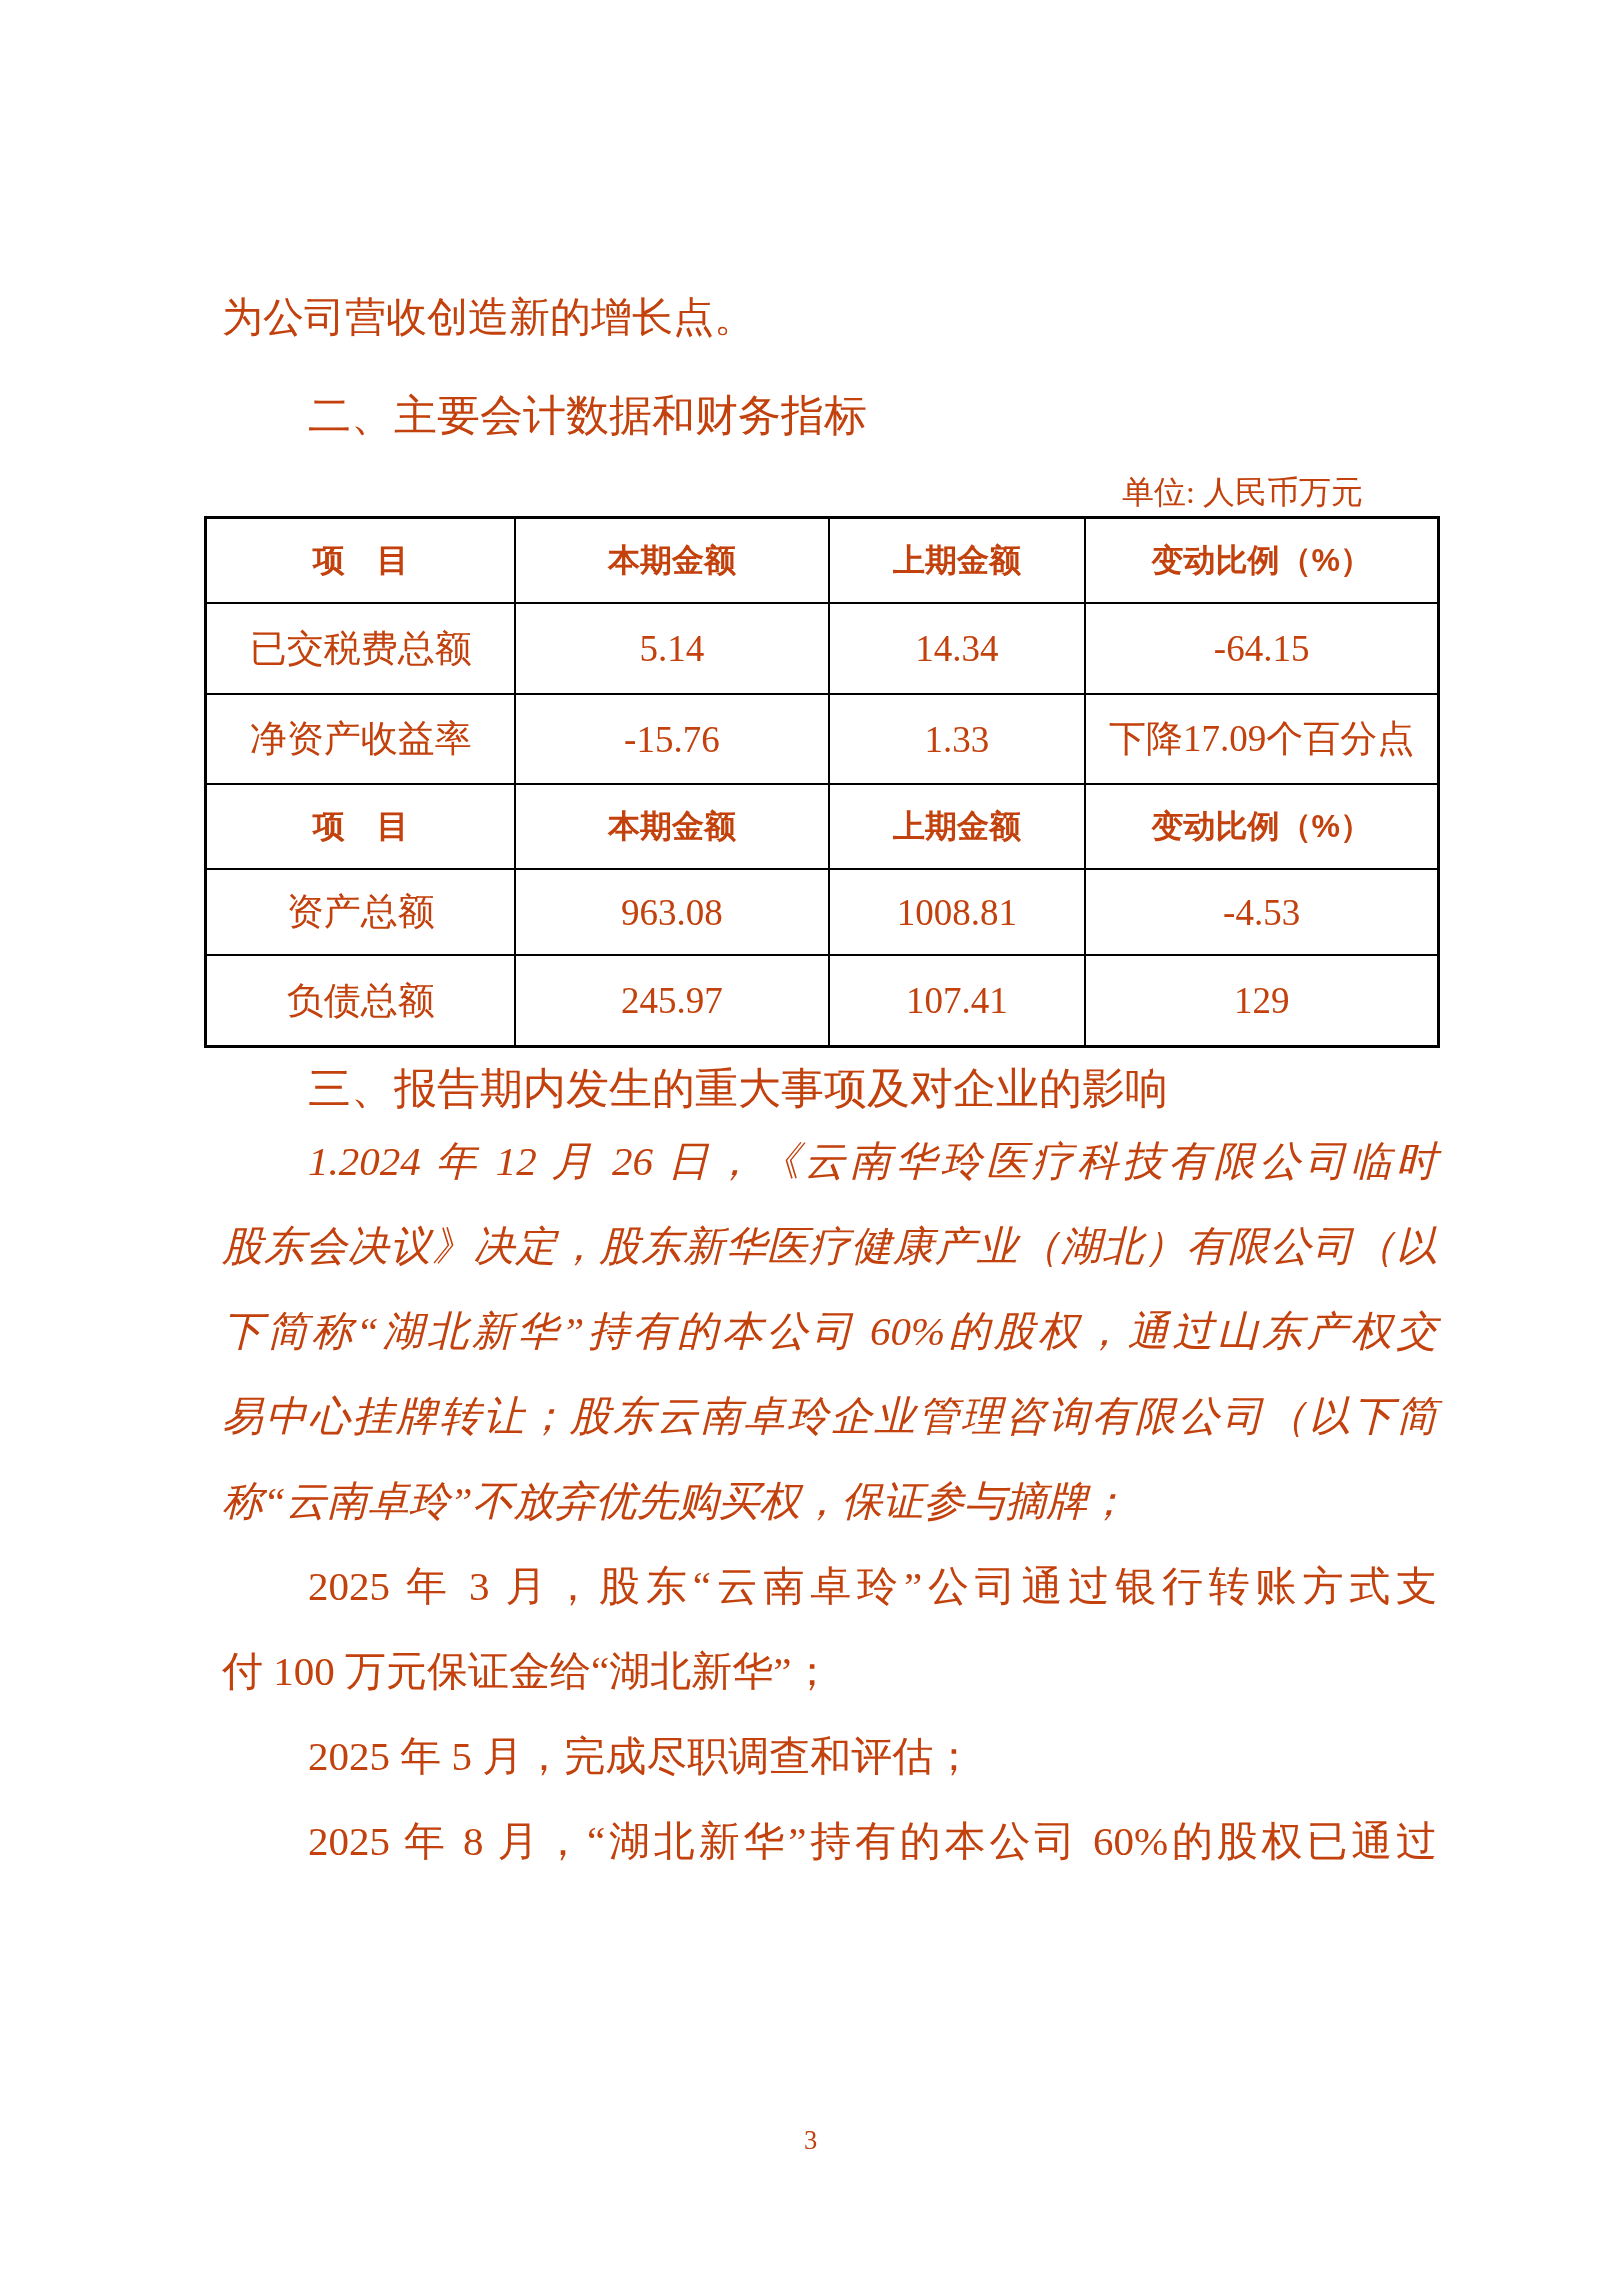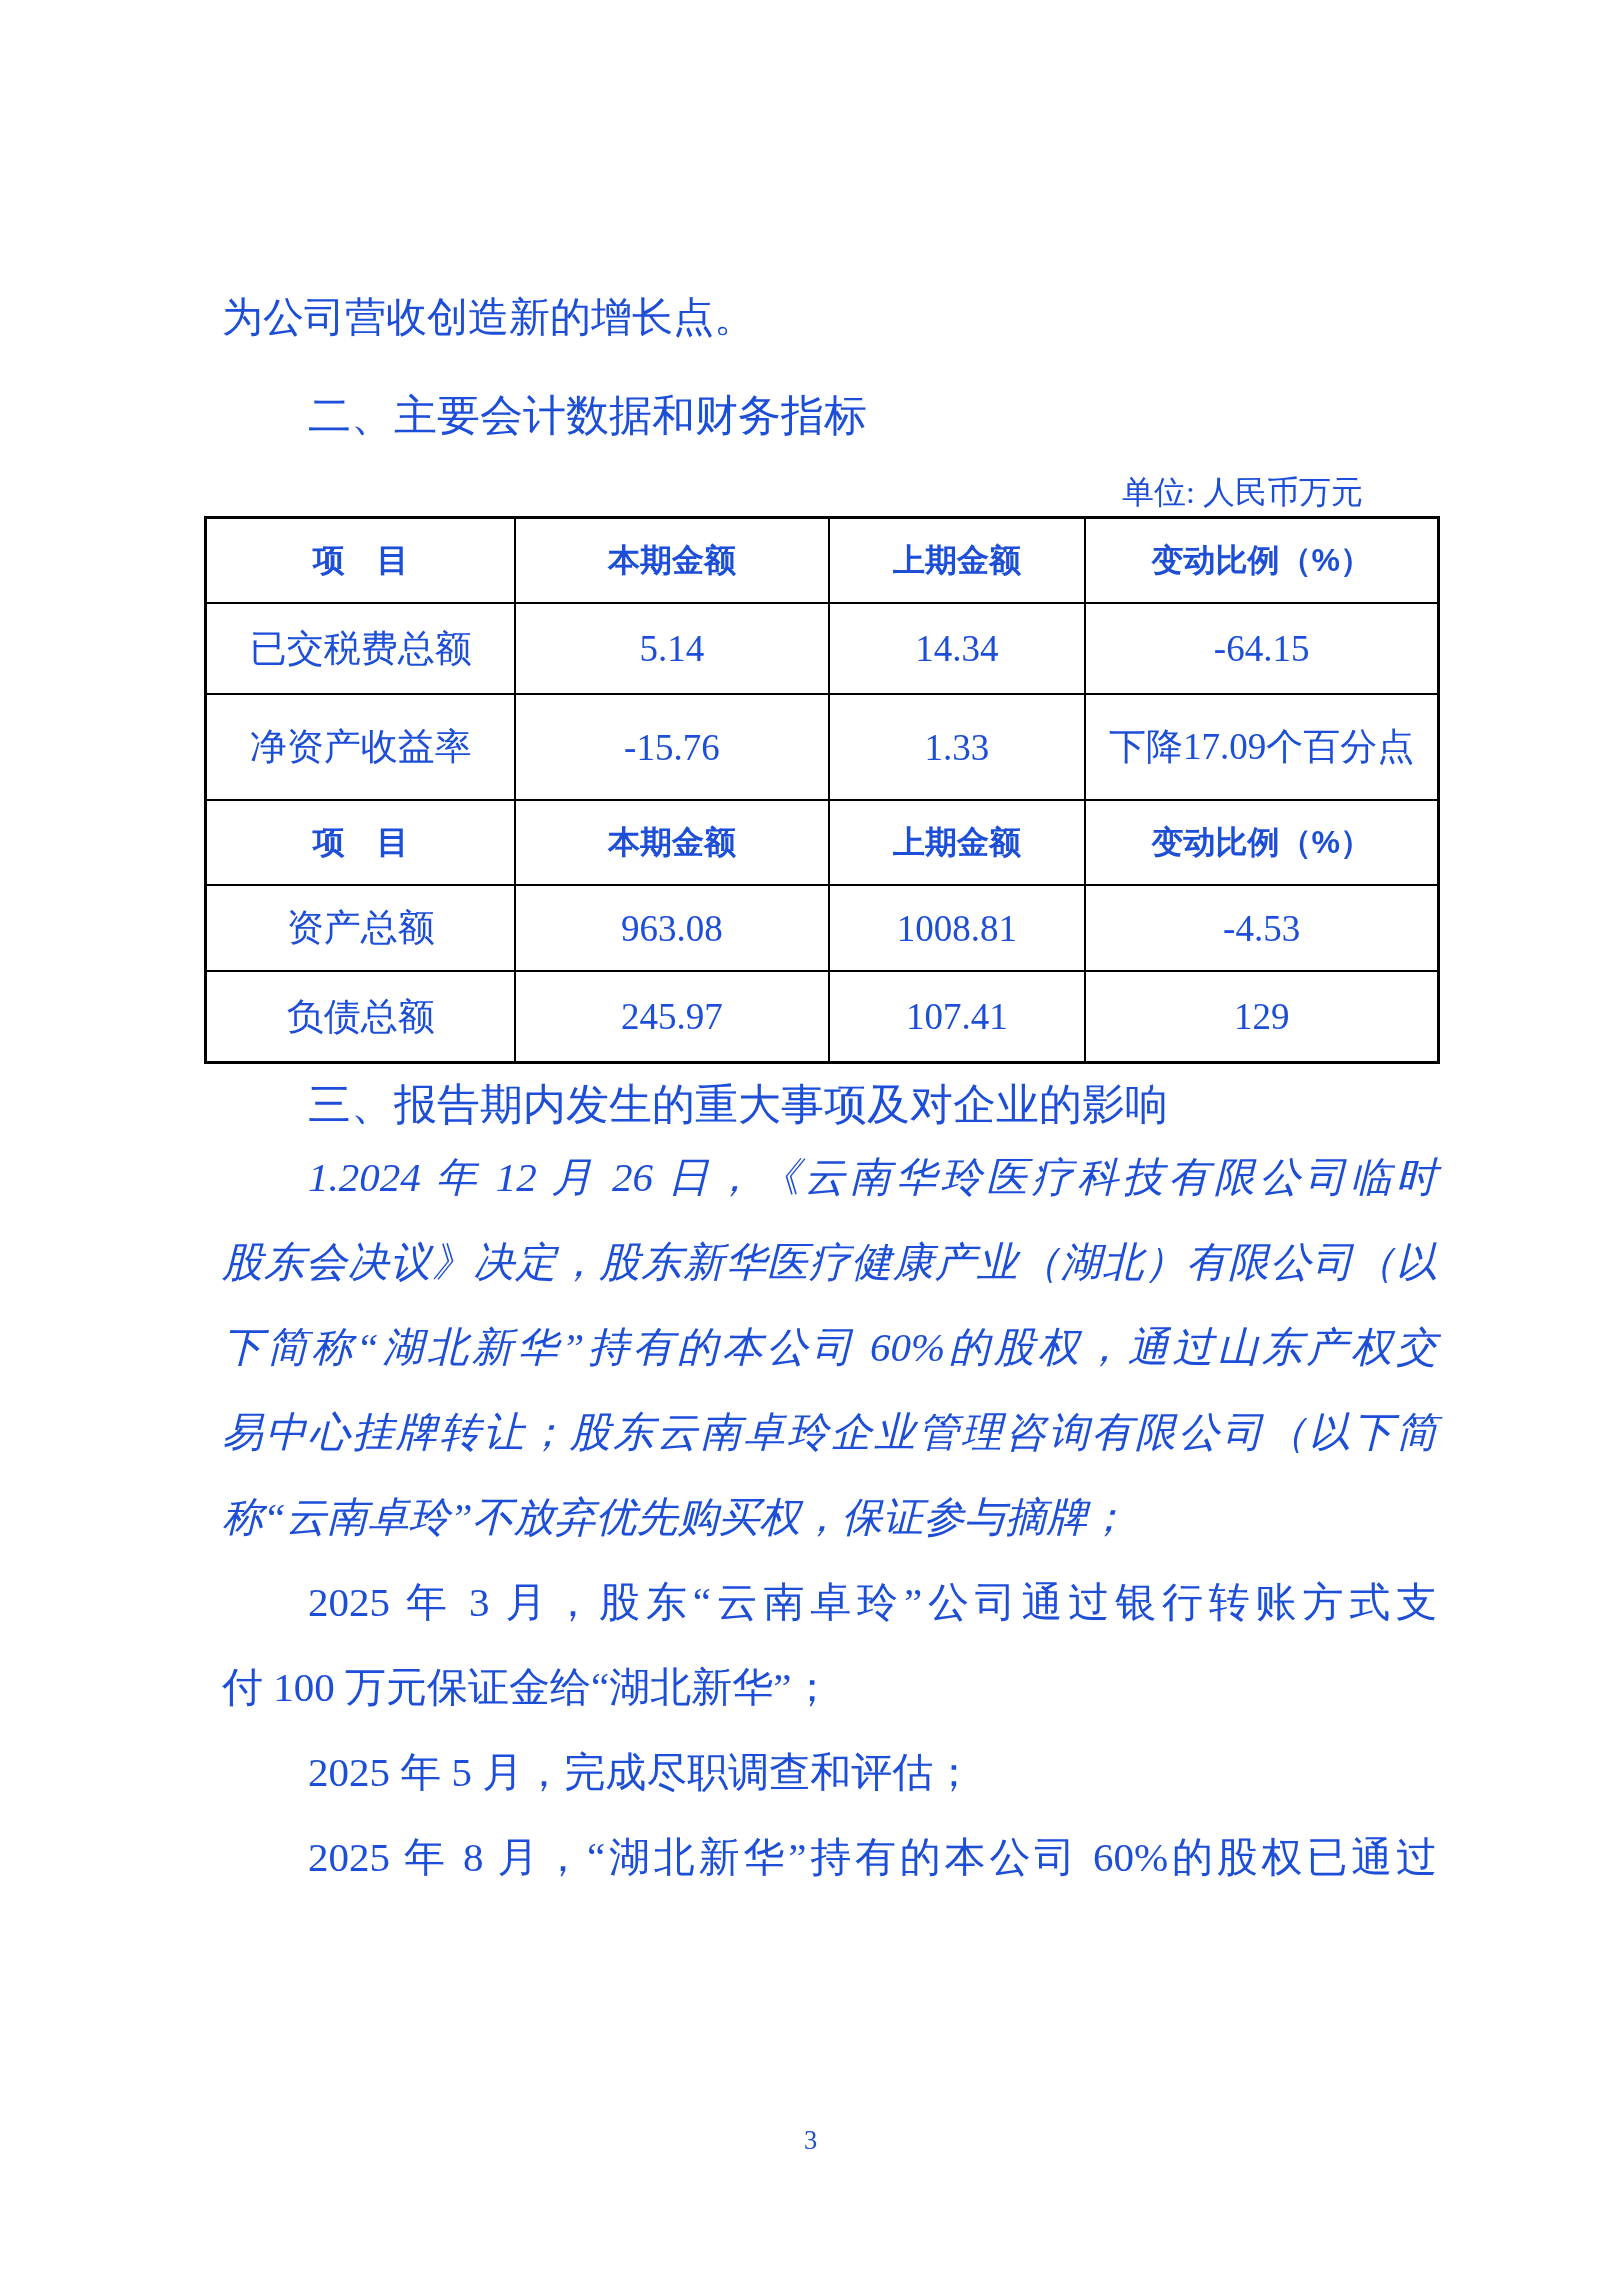--- a/index.html
+++ b/index.html
@@ -1,20 +1,20 @@
 <!DOCTYPE html>
 <html><head>
 <meta charset="utf-8">
 <style>
   html,body{margin:0;padding:0;background:#888;}
   .page{
     position:relative;
     width:1621px;height:2293px;
     background:#ffffff;
-    color:#1d4ed8;
+    color:#c2410c;
     font-family:"Liberation Serif","DejaVu Serif",serif;
     overflow:hidden;
     margin:0 auto;
   }
   .content{
     position:absolute;
     left:222px;top:0;
     width:1215px;
     padding-top:290px;
   }
@@ -112,21 +112,21 @@
           <td class="hcell">本期金额</td>
           <td class="hcell">上期金额</td>
           <td class="hcell">变动比例（%）</td>
         </tr>
         <tr style="height:91px">
           <td>已交税费总额</td>
           <td>5.14</td>
           <td>14.34</td>
           <td>-64.15</td>
         </tr>
-        <tr style="height:106px">
+        <tr style="height:90px">
           <td>净资产收益率</td>
           <td>-15.76</td>
           <td>1.33</td>
           <td>下降17.09个百分点</td>
         </tr>
         <tr style="height:85px">
           <td class="hcell">项　目</td>
           <td class="hcell">本期金额</td>
           <td class="hcell">上期金额</td>
           <td class="hcell">变动比例（%）</td>

